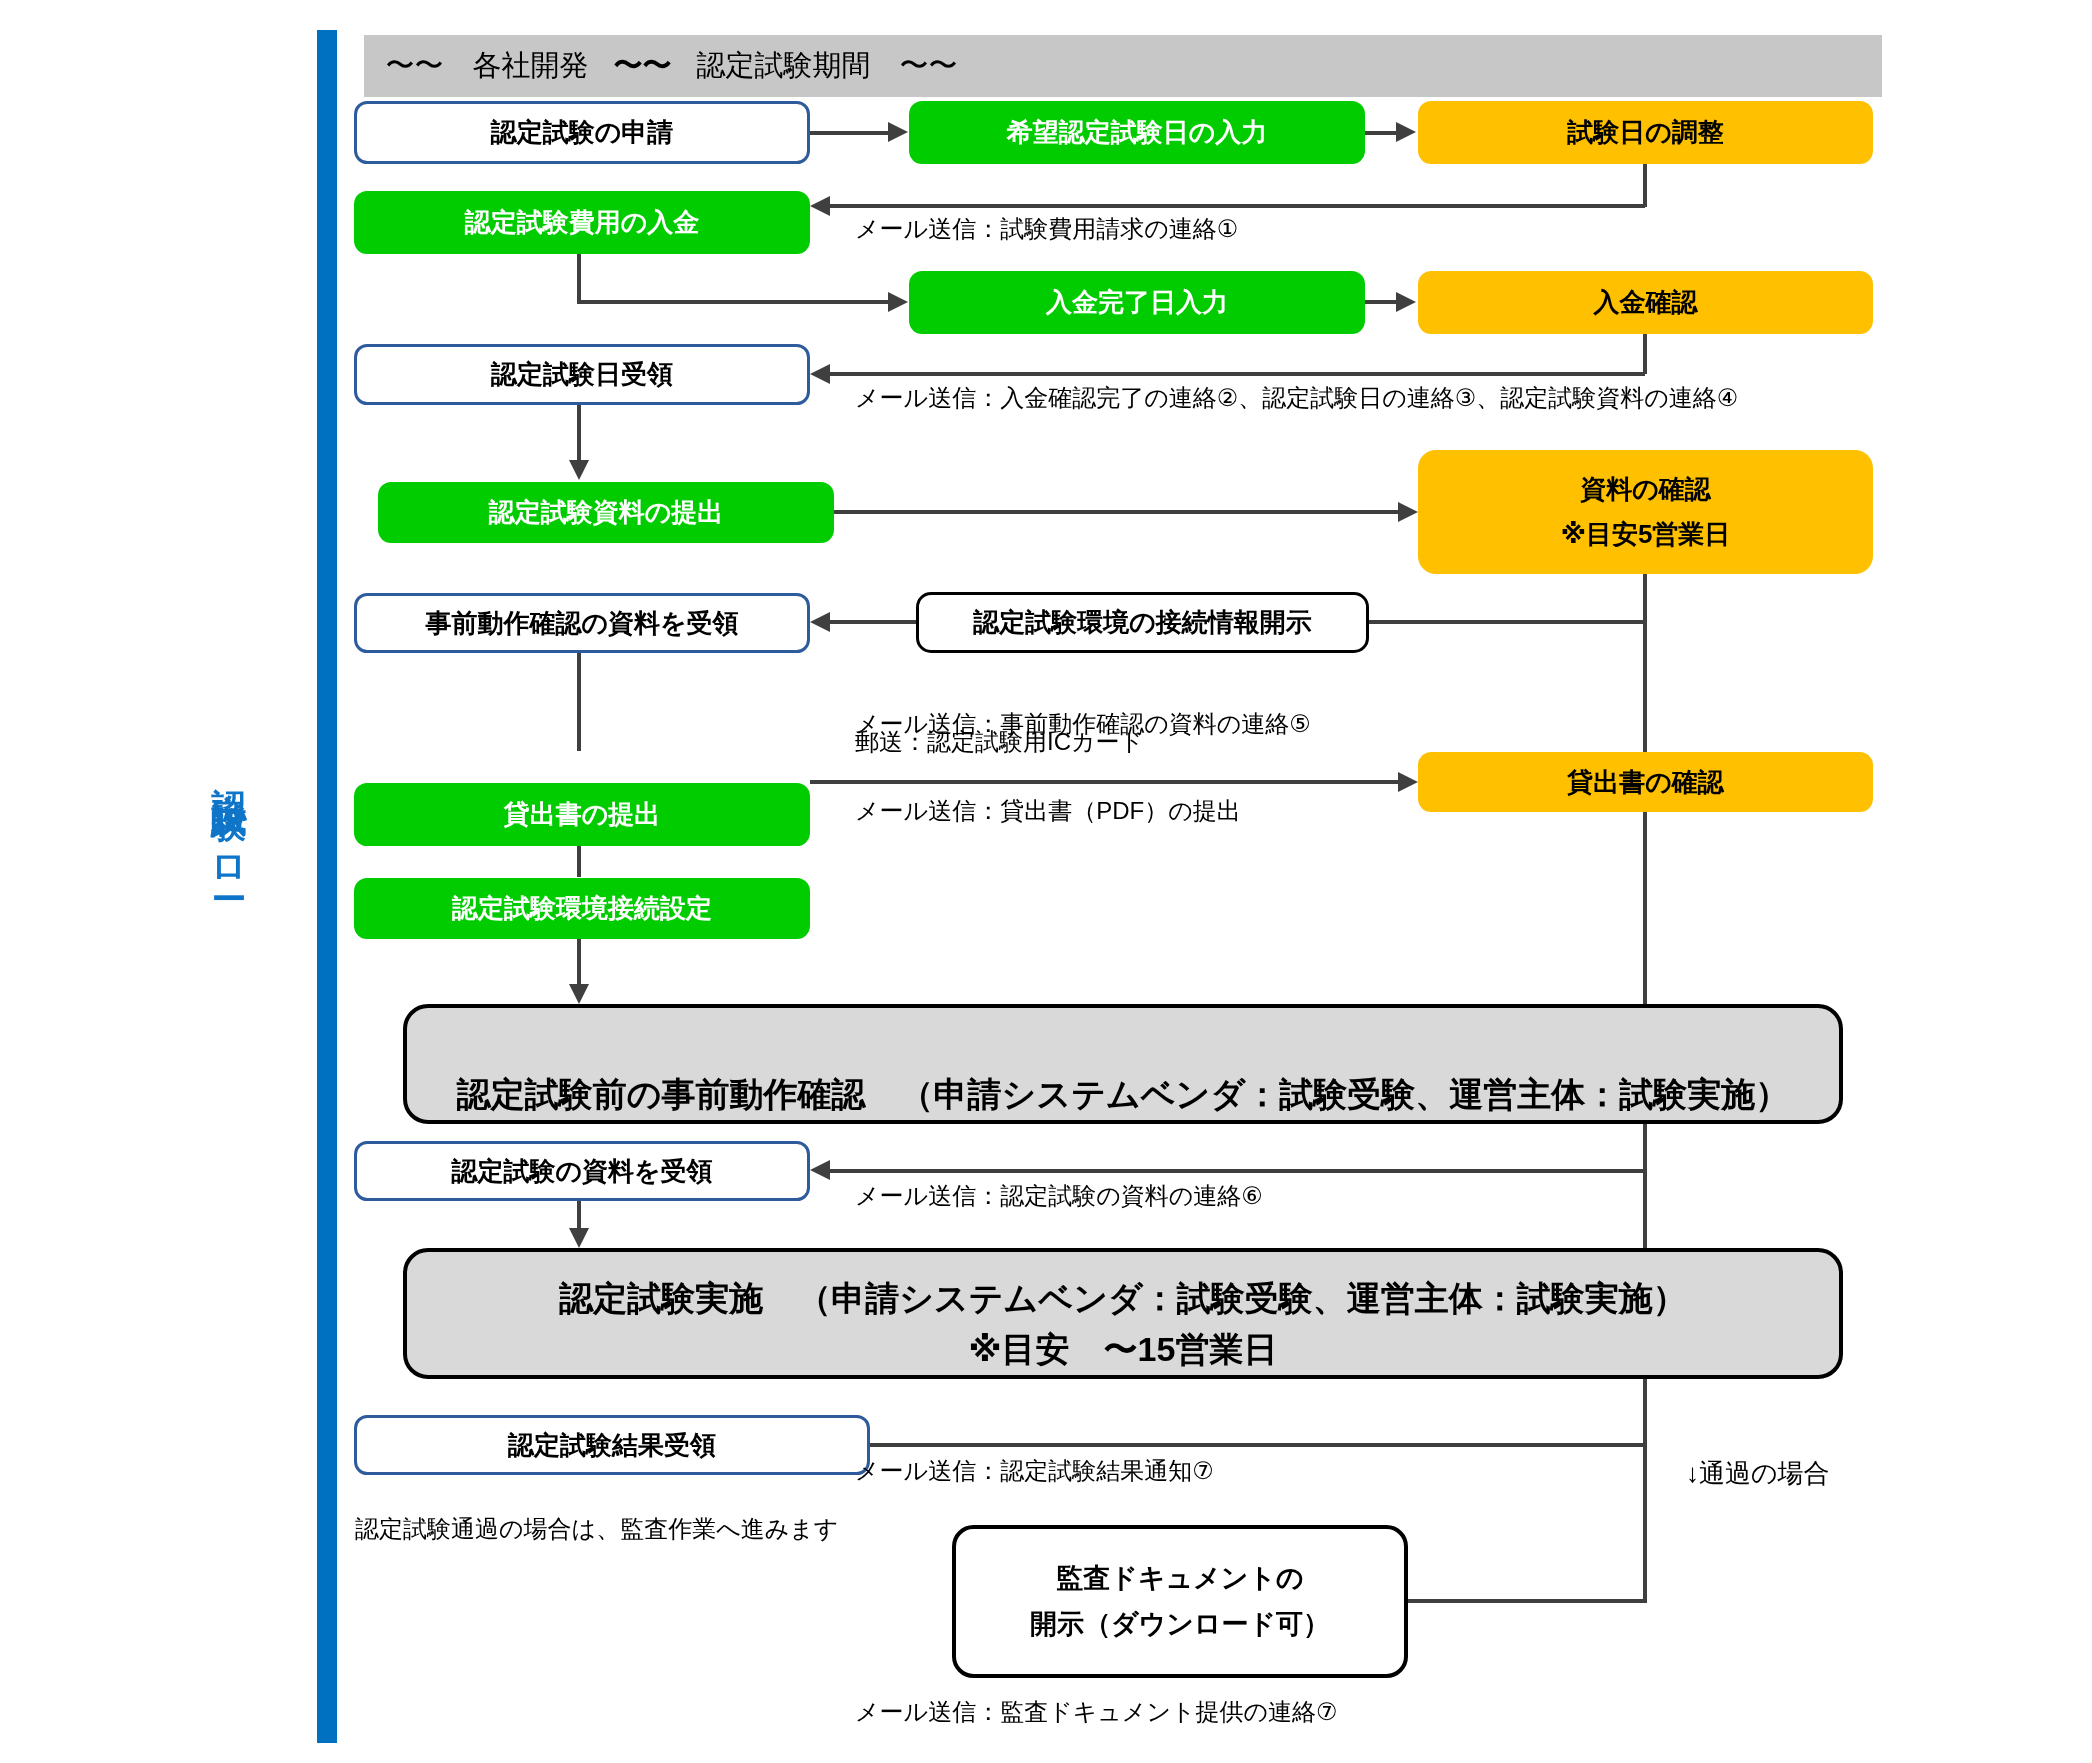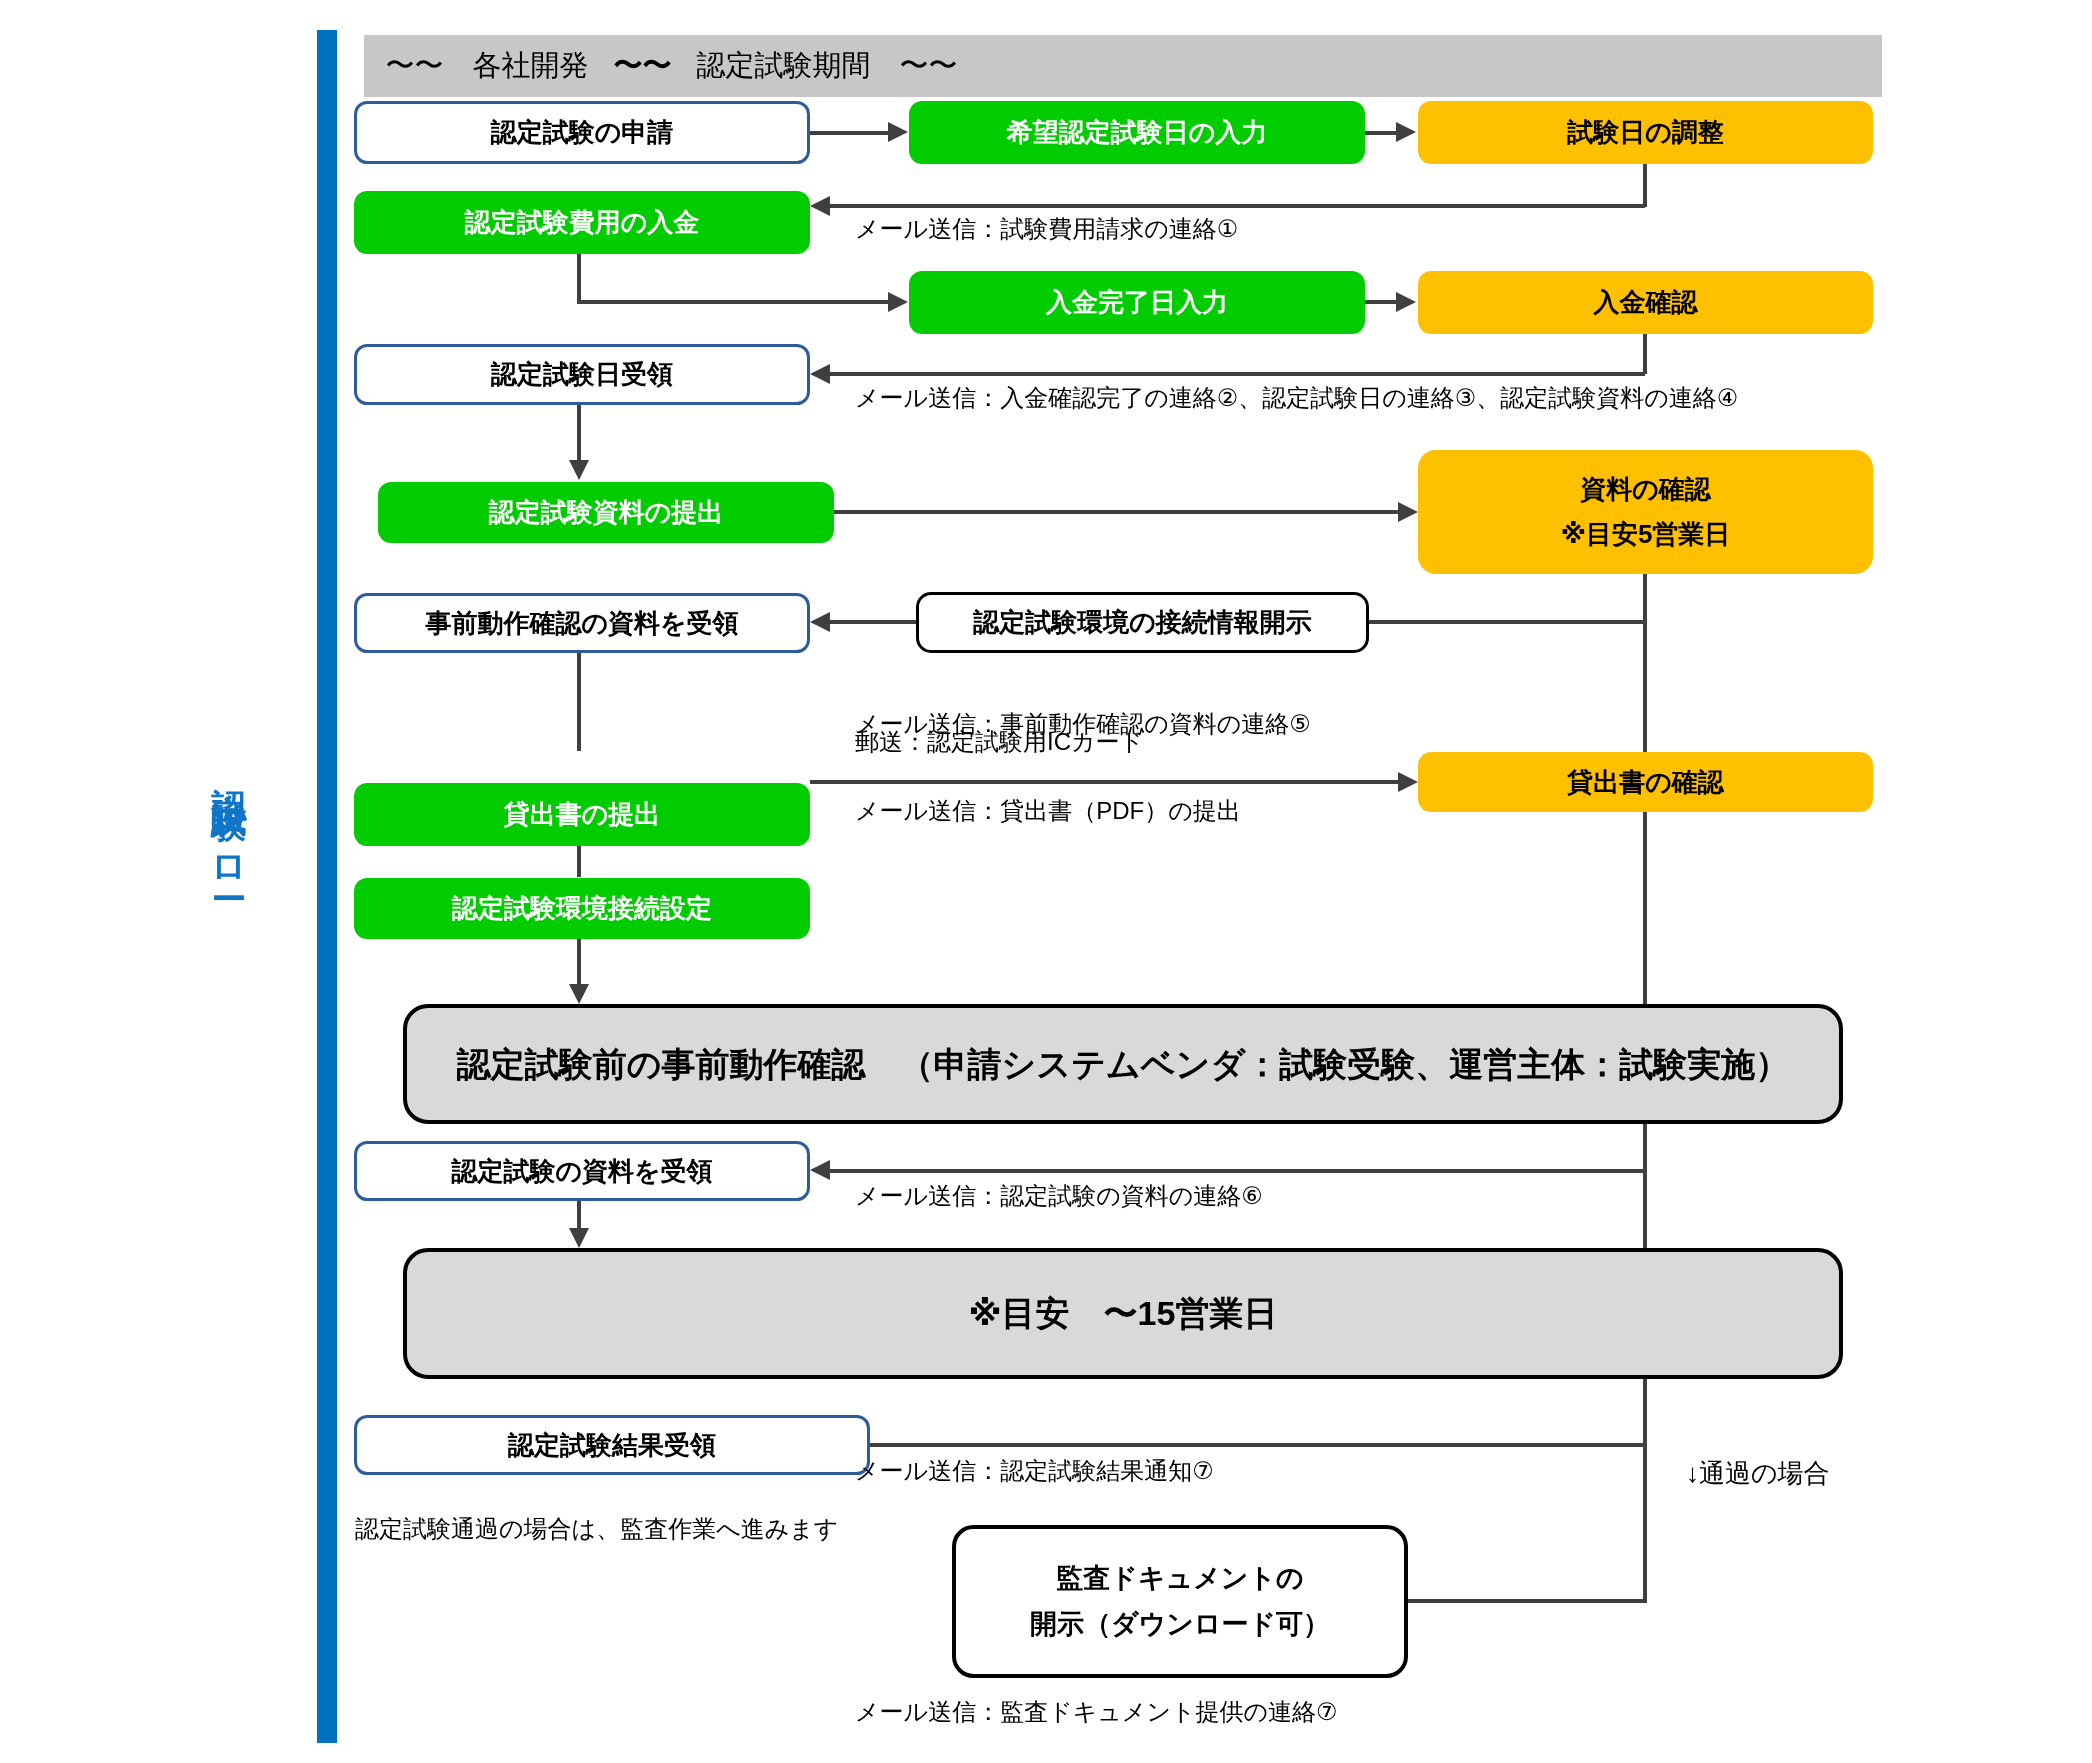--- a/index.html
+++ b/index.html
@@ -15,21 +15,21 @@
   html,body{margin:0;padding:0;background:#fff;}
   body{font-family:"Liberation Sans","DejaVu Sans",sans-serif;}
   .canvas{position:relative;width:2092px;height:1764px;background:#fff;overflow:hidden;}
   .box{position:absolute;display:flex;align-items:center;justify-content:center;
        text-align:center;box-sizing:border-box;font-weight:bold;font-size:26px;z-index:3;}
   .box.green{background:var(--green);color:#fff;border-radius:13.2px;}
   .box.orange{background:var(--orange);color:#000;border-radius:13.2px;}
   .box.white{background:#fff;color:#000;border:3.3px solid var(--blue-border);border-radius:13.2px;}
   .box.outline{background:#fff;color:#000;border:3.3px solid #000;border-radius:15px;}
   .box.graybig{background:var(--box-gray);color:#000;border:4.1px solid #000;border-radius:25px;
-       font-size:34px;flex-direction:column;line-height:1.5;}
+       font-size:34px;flex-direction:column;line-height:1.5;justify-content:flex-end;}
   .box.audit{background:#fff;color:#000;border:4.1px solid #000;border-radius:21.5px;
        font-size:27px;flex-direction:column;line-height:1.7;}
   .two-line{display:flex;flex-direction:column;line-height:1.75;}
   .ann{position:absolute;font-size:24px;color:#000;white-space:nowrap;z-index:3;}
   .hline{position:absolute;height:4.1px;background:var(--line);z-index:1;}
   .vline{position:absolute;width:4.1px;background:var(--line);z-index:1;}
   .arr{position:absolute;width:0;height:0;z-index:2;}
   .arr.r{border-top:10.7px solid transparent;border-bottom:10.7px solid transparent;border-left:20px solid var(--line);}
   .arr.l{border-top:10.7px solid transparent;border-bottom:10.7px solid transparent;border-right:20px solid var(--line);}
   .arr.d{border-left:10.7px solid transparent;border-right:10.7px solid transparent;border-top:20px solid var(--line);}
@@ -163,20 +163,21 @@
 
   <div class="box graybig" style="left:403px;top:1004px;width:1440px;height:120px;">
     <span>認定試験前の事前動作確認　（申請システムベンダ：試験受験、運営主体：試験実施）</span>
   </div>
 
   <div class="box white" style="left:354px;top:1141px;width:456px;height:60px;">
     <span>認定試験の資料を受領</span>
   </div>
 
   <div class="box graybig" style="left:403px;top:1248px;width:1440px;height:131px;">
+    <span>認定試験実施　（申請システムベンダ：試験受験、運営主体：試験実施）</span>
     <span>※目安　〜15営業日</span>
   </div>
 
   <div class="box white" style="left:354px;top:1415px;width:516px;height:60px;">
     <span>認定試験結果受領</span>
   </div>
 
   <div class="box audit" style="left:952px;top:1525px;width:456px;height:153px;">
     <span>監査ドキュメントの</span>
     <span>開示（ダウンロード可）</span>

